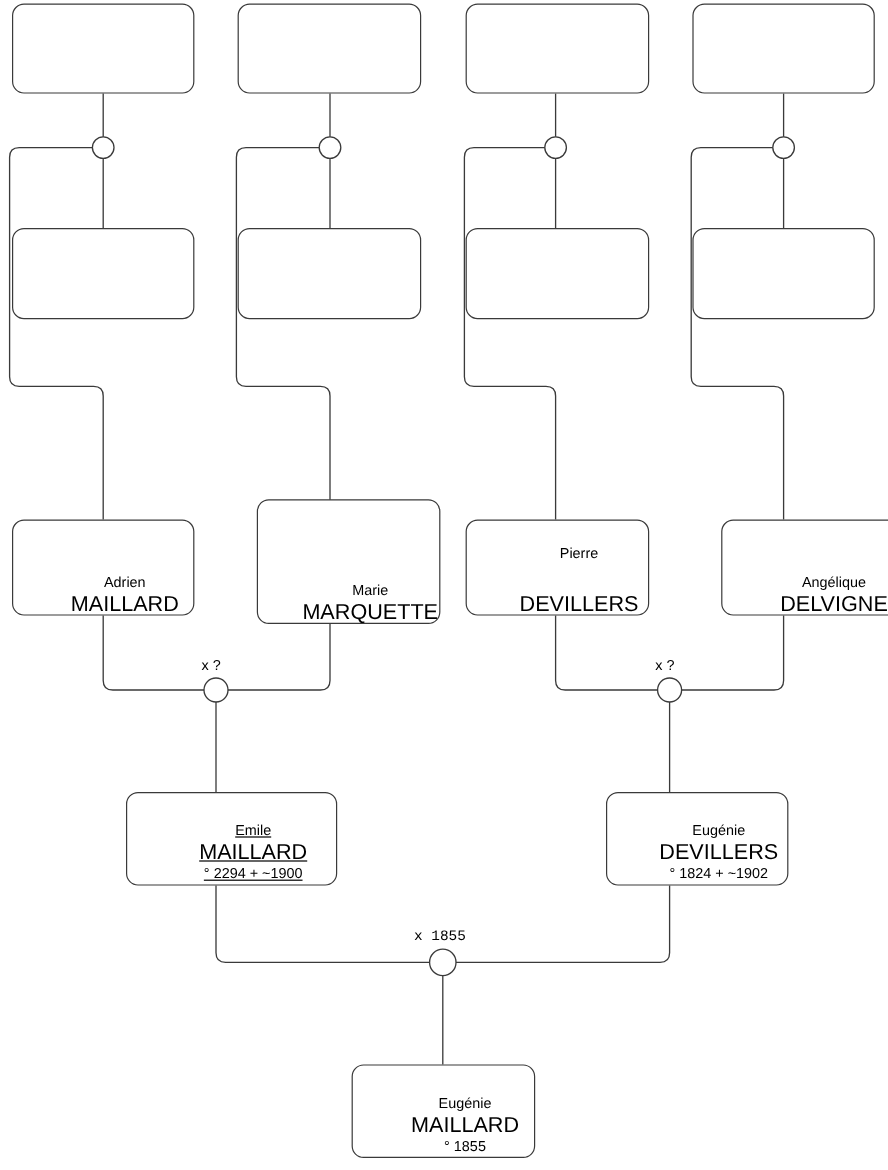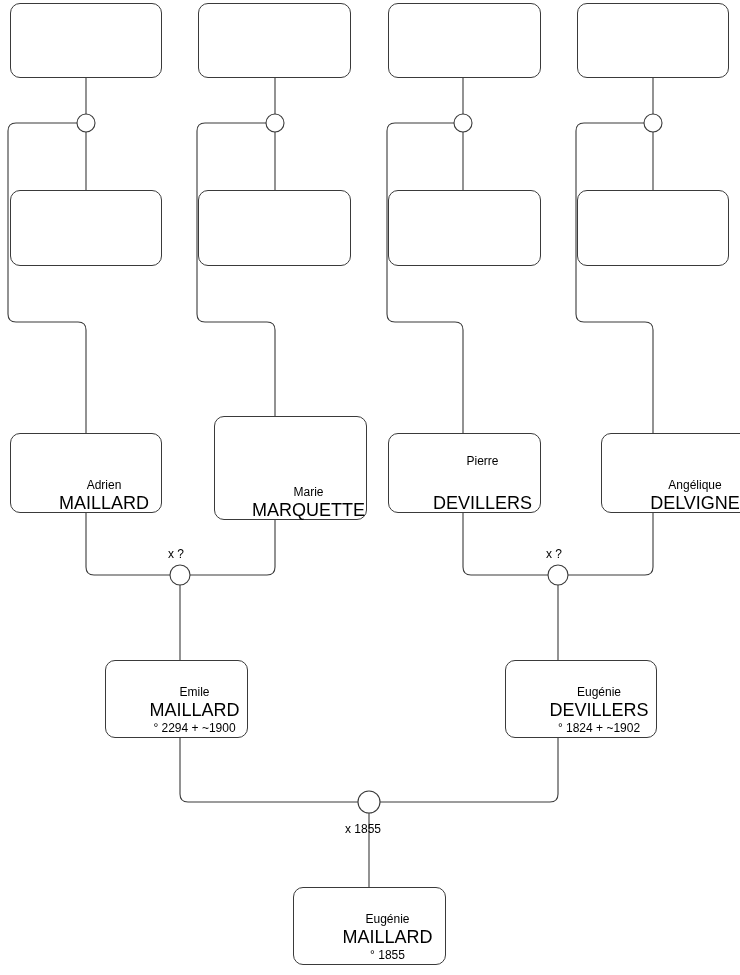--- a/index.html
+++ b/index.html
@@ -143,21 +143,21 @@
   <div class="person-box" style="left:388px; top:433px; width:153px; height:80px;gap:24px;">
     <span class="given">Pierre</span>
     <span class="surname">DEVILLERS</span>
   </div>
 
   <div class="person-box" style="left:577px; top:433px; width:152px; height:80px;margin-left:24px;">
     <span class="given">Angélique</span>
     <span class="surname">DELVIGNE</span>
   </div>
 
-  <div class="person-box" style="left:105px; top:660px; width:143px; height:78px;">
+  <div class="person-box" style="left:105px; top:660px; width:176px; height:78px;text-decoration:underline;">
     <span class="given">Emile</span>
     <span class="surname">MAILLARD</span>
     <span class="dates">° 2294 + ~1900</span>
   </div>
 
   <div class="person-box" style="left:505px; top:660px; width:152px; height:78px;">
     <span class="given">Eugénie</span>
     <span class="surname">DEVILLERS</span>
     <span class="dates">° 1824 + ~1902</span>
   </div>
@@ -165,15 +165,15 @@
   <div class="person-box" style="left:293px; top:887px; width:153px; height:78px;">
     <span class="given">Eugénie</span>
     <span class="surname">MAILLARD</span>
     <span class="dates">° 1855</span>
   </div>
 
   <div class="union-label" style="left:168px; top:547px;">x ?</div>
 
   <div class="union-label" style="left:546px; top:547px;">x ?</div>
 
-  <div class="union-label" style="left:345px; top:822px;">x 1855</div>
+  <div class="union-label" style="left:345px; top:773px;font-family:Liberation Mono, monospace;">x 1855</div>
 
 </div>
 
 </body></html>

